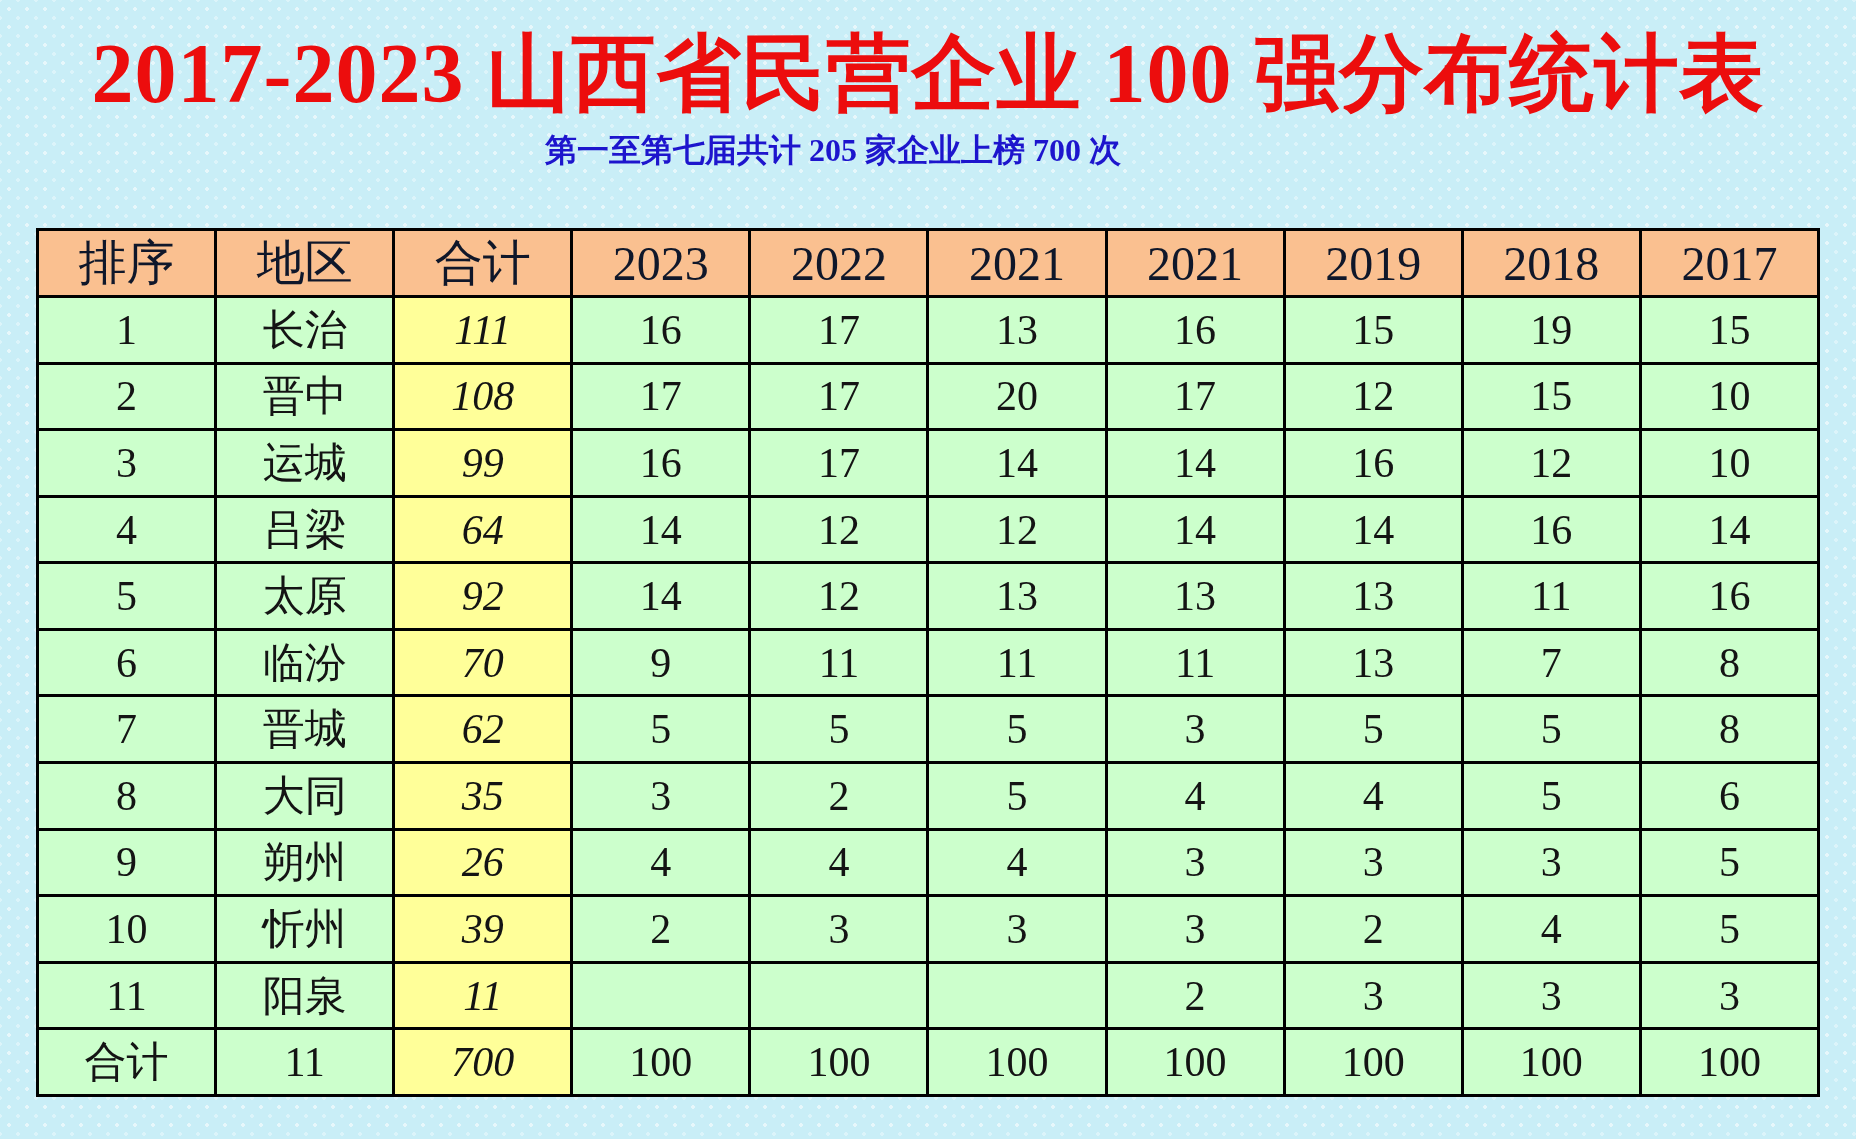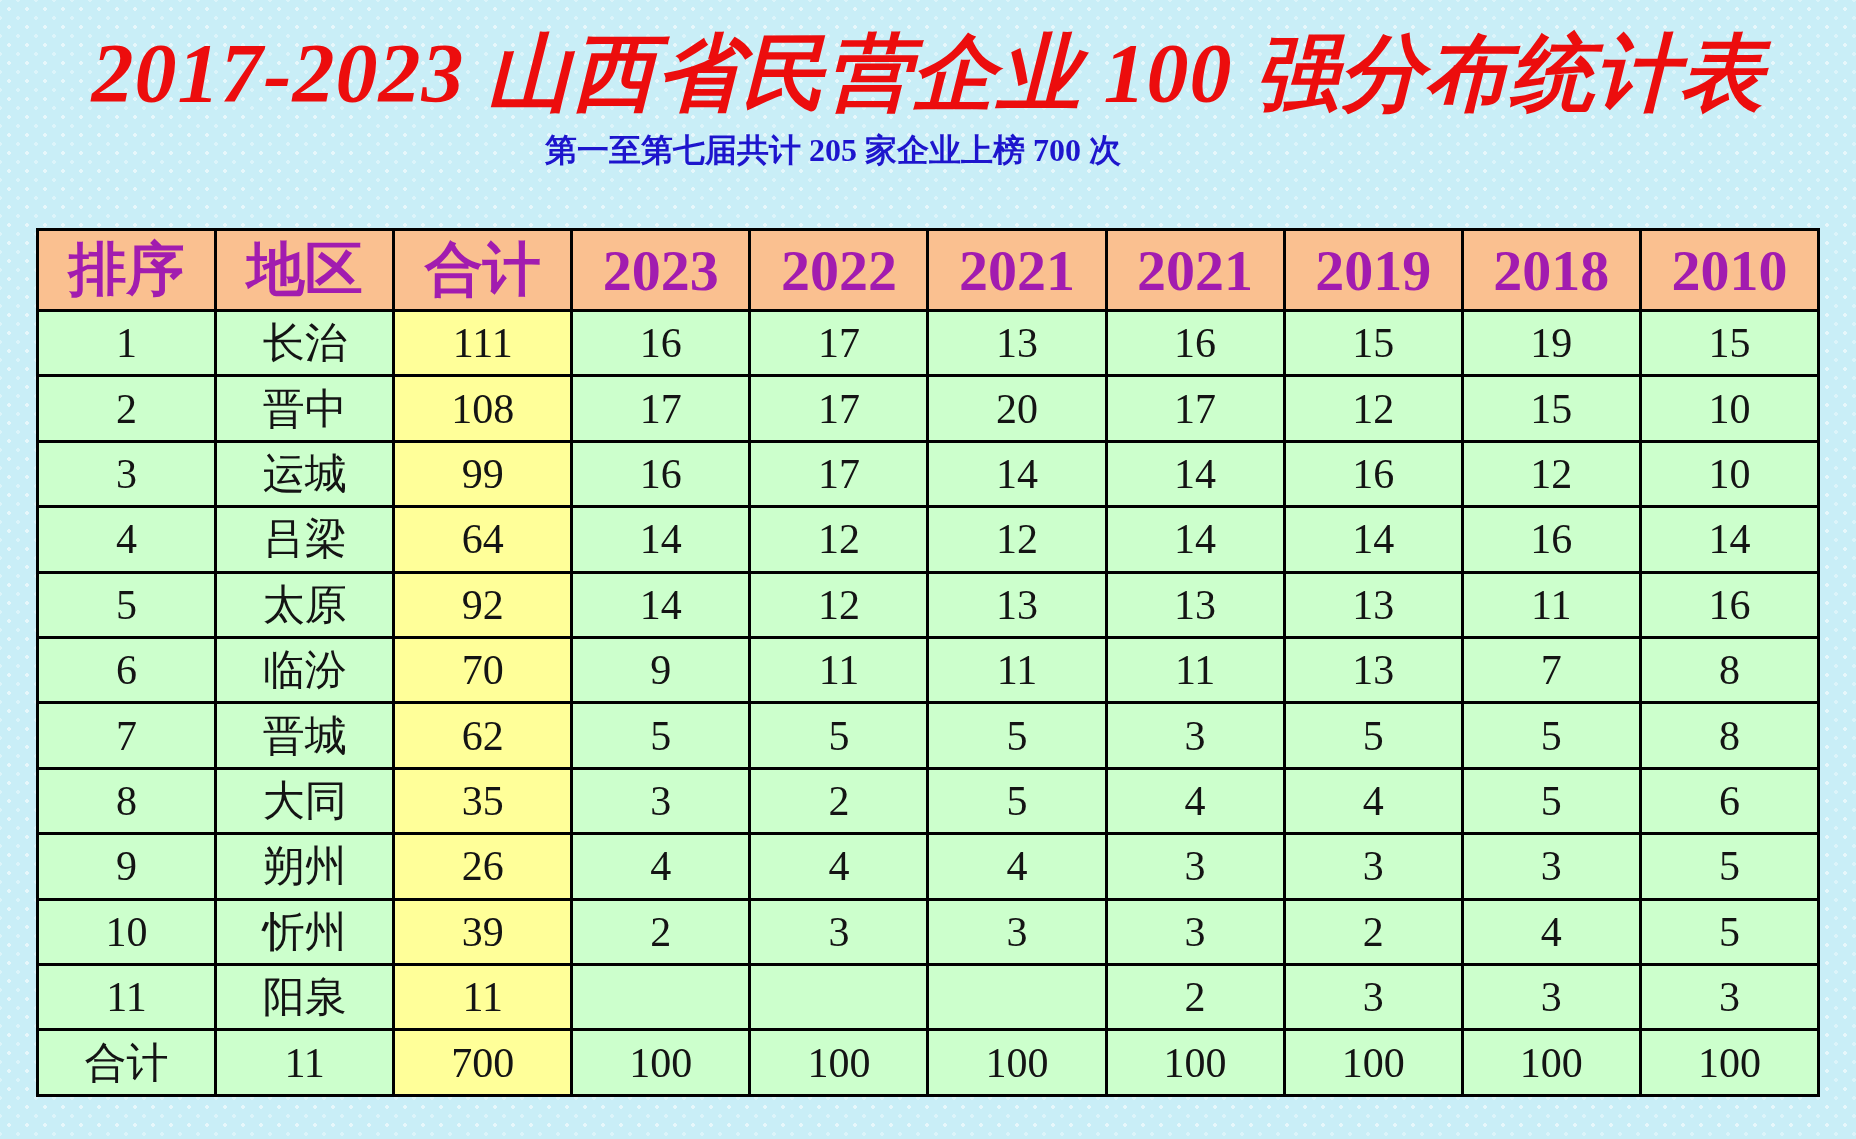--- a/index.html
+++ b/index.html
@@ -18,21 +18,20 @@
     font-family: "Liberation Serif", "DejaVu Serif", serif;
   }
 
   .title {
     margin: 0;
     padding-top: 24px;
     text-align: center;
     font-size: 84px;
     line-height: 1.18;
     font-weight: bold;
-    font-style: italic;
     letter-spacing: 1px;
     white-space: nowrap;
     color: var(--title-red, #ec0d0d);
   }
 
   .subtitle {
     margin: 6px 0 0;
     text-align: center;
     padding-right: 190px; 
     font-size: 32px;
@@ -54,34 +53,35 @@
   .stats-table td {
     border: 3px solid var(--border, #000000);
     text-align: center;
     vertical-align: middle;
     padding: 0;
     overflow: hidden;
   }
 
   .stats-table thead th {
     background: var(--header-bg, #fac090);
-    font-size: 58px;
-    font-weight: bold;
-    color: #a21caf;
+    font-size: 48px;
+    font-weight: normal;
+    color: #0f172a;
   }
 
   .stats-table tbody td {
     background: var(--row-bg, #ccffcc);
     font-size: 42px;
     font-weight: normal;
     color: #141414;
   }
 
   .stats-table tbody td.total-col {
     background: var(--total-col-bg, #ffff99);
+    font-style: italic;
   }
 </style>
 </head>
 <body>
 
 <div class="page">
 
   <h1 class="title">2017-2023 山西省民营企业 100 强分布统计表</h1>
 
   <p class="subtitle">第一至第七届共计 205 家企业上榜 700 次</p>
@@ -91,21 +91,21 @@
       <tr>
           <th>排序</th>
           <th>地区</th>
           <th>合计</th>
           <th>2023</th>
           <th>2022</th>
           <th>2021</th>
           <th>2021</th>
           <th>2019</th>
           <th>2018</th>
-          <th>2010</th>
+          <th>2017</th>
         </tr>
     </thead>
     <tbody>
         <tr>
           <td>1</td>
           <td>长治</td>
           <td class="total-col">111</td>
           <td>16</td>
           <td>17</td>
           <td>13</td>

